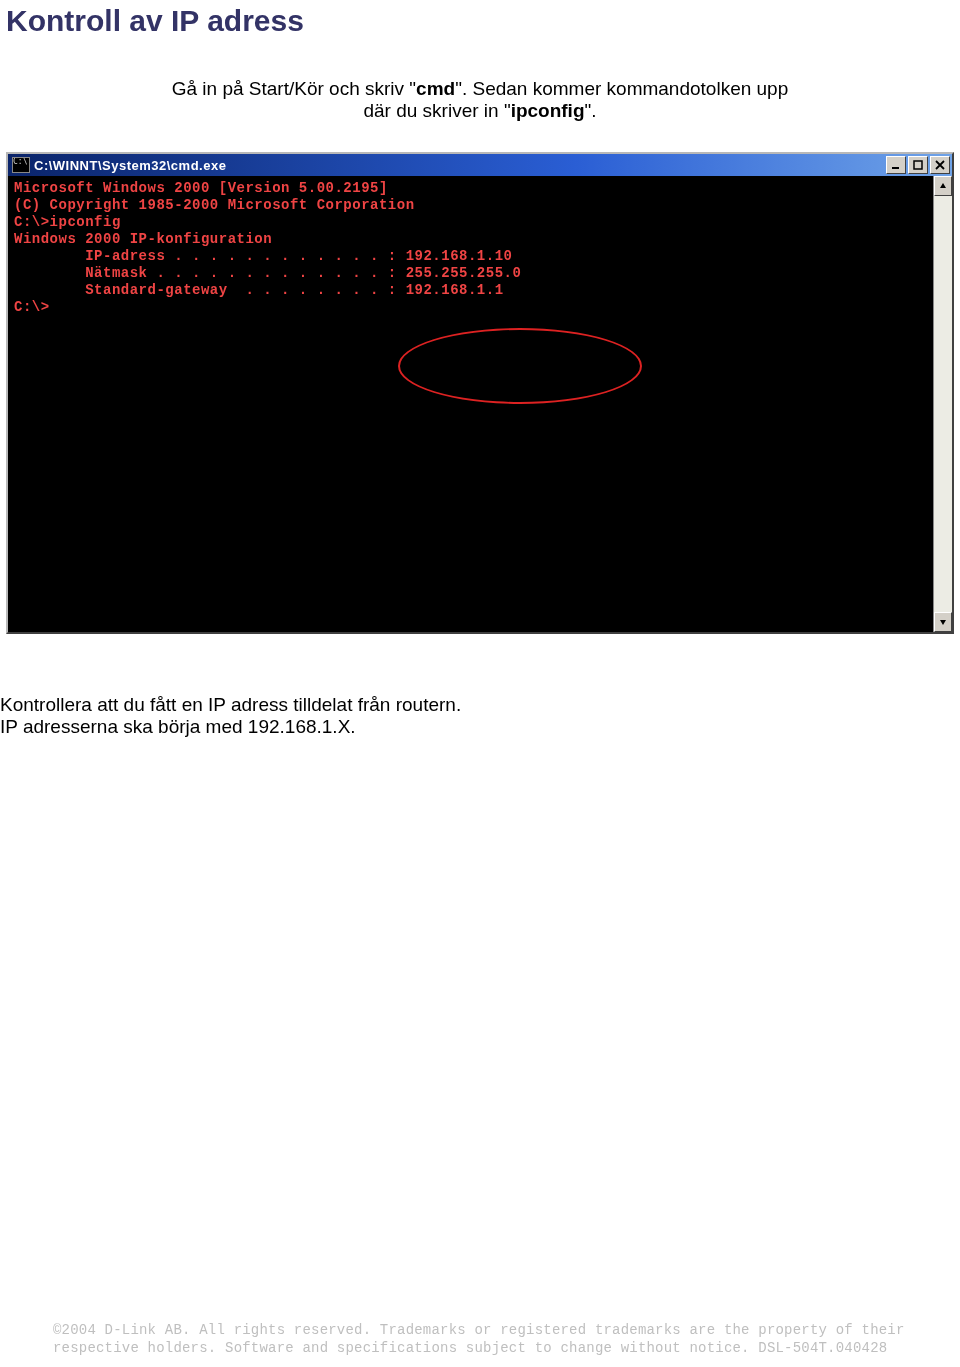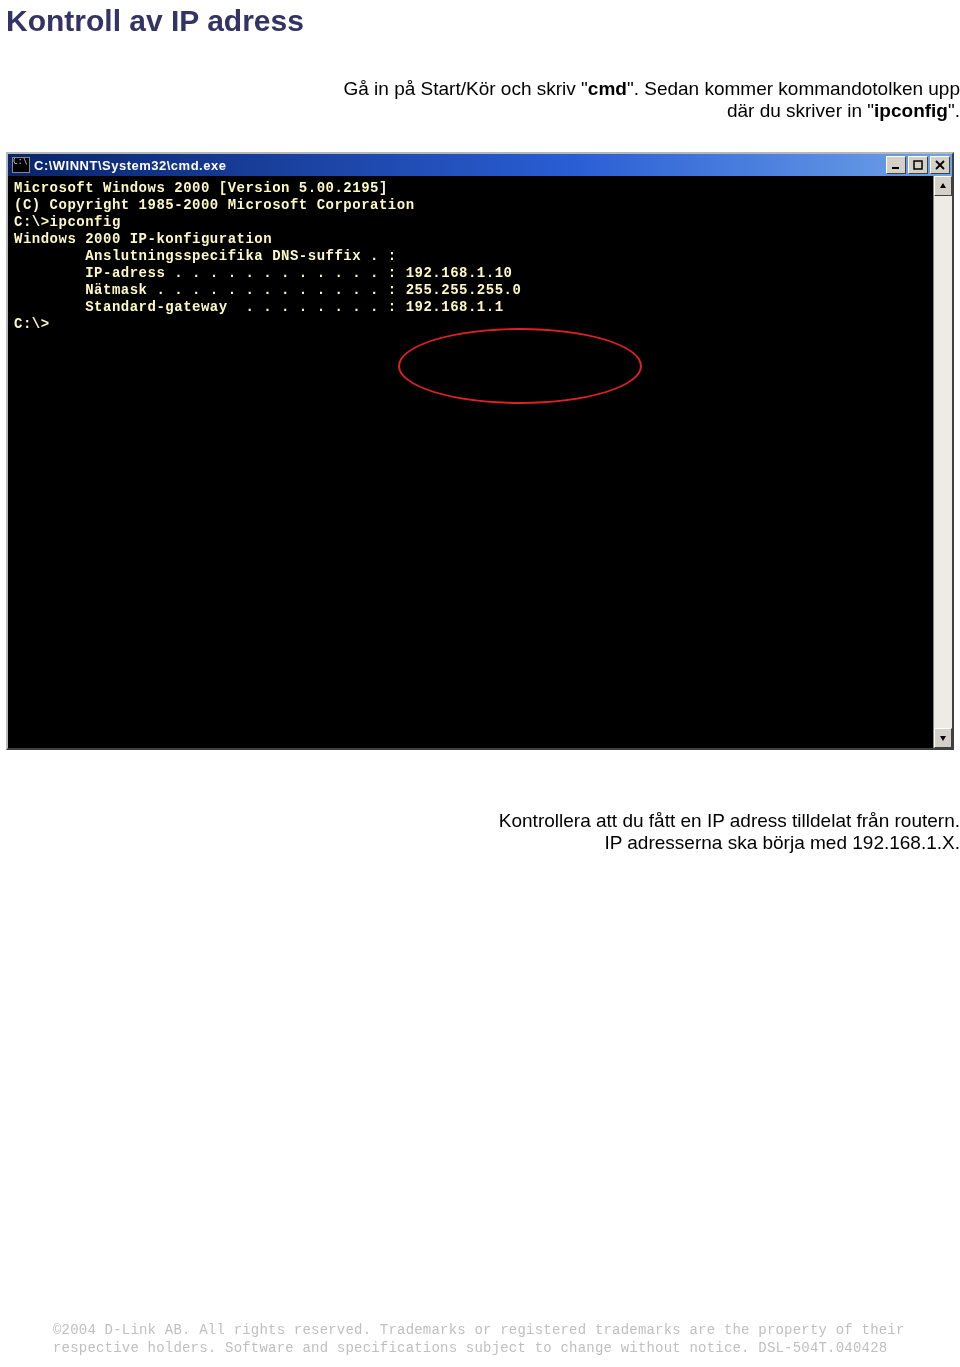--- a/index.html
+++ b/index.html
@@ -12,21 +12,21 @@
     position: relative;
     box-sizing: border-box;
   }
   .page-title {
     font-size: 30px;
     font-weight: bold;
     color: #333366;
     margin: 4px 12px 0 6px;
   }
   .instr-block {
-    text-align: right;
+    text-align: center;
     margin-top: 40px;
     font-size: 19px;
     color: #000;
   }
   .instr-block .bold { font-weight: bold; }
 
   
   .cmd-window {
     margin: 30px 6px 0 6px;
     border: 2px solid #b8b8b8;
@@ -72,26 +72,26 @@
     font-size: 11px;
     font-family: Arial, sans-serif;
     color: #000;
     font-weight: bold;
     line-height: 1;
   }
   .winbtn svg { display: block; }
   .cmd-body {
     position: relative;
     background: #000;
-    color: #fef9c3;
+    color: #ef4444;
     font-family: "Lucida Console", "Courier New", monospace;
     font-size: 14px;
     line-height: 17px;
     padding: 4px 0 4px 6px;
-    height: 572px;
+    height: 456px;
     box-sizing: border-box;
     letter-spacing: 0.5px;
     font-weight: bold;
   }
   .cmd-body .line { white-space: pre; }
   .scrollbar-v {
     position: absolute;
     right: 0; top: 0; bottom: 0;
     width: 18px;
     background: #d4d0c8;
@@ -114,21 +114,21 @@
 
   
   .highlight-ellipse {
     position: absolute;
     border: 2px solid #d22;
     border-radius: 50%;
     pointer-events: none;
   }
 
   .mid-block {
-    text-align: right;
+    text-align: left;
     margin-top: 60px;
     font-size: 19px;
     color: #000;
   }
 
   .footer {
     position: absolute;
     left: 6px;
     bottom: 10px;
     font-family: "Courier New", monospace;
@@ -173,21 +173,20 @@
   </div>
   <div class="cmd-body">
     <div class="line">Microsoft Windows 2000 [Version 5.00.2195]</div>
     <div class="line">(C) Copyright 1985-2000 Microsoft Corporation</div>
     <div class="line"></div>
     <div class="line">C:\&gt;ipconfig</div>
     <div class="line"></div>
     <div class="line">Windows 2000 IP-konfiguration</div>
     <div class="line"></div>
     <div class="line"></div>
-    <div class="line">        Anslutningsspecifika DNS-suffix . :</div>
     <div class="line">        IP-adress . . . . . . . . . . . . : 192.168.1.10</div>
     <div class="line">        Nätmask . . . . . . . . . . . . . : 255.255.255.0</div>
     <div class="line">        Standard-gateway  . . . . . . . . : 192.168.1.1</div>
     <div class="line"></div>
     <div class="line">C:\&gt;</div>
 
     <div class="highlight-ellipse" style="left:390px; top:152px; width:240px; height:72px;"></div>
 
     <div class="scrollbar-v">
       <div class="arrow">

